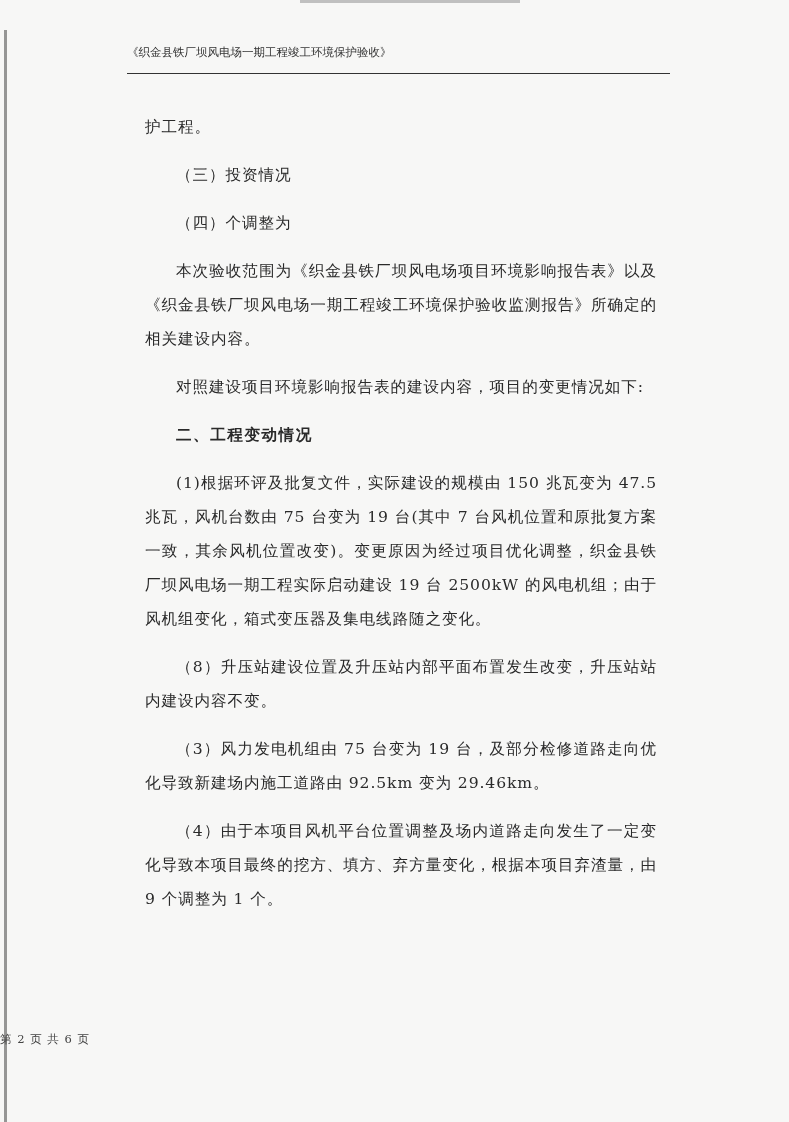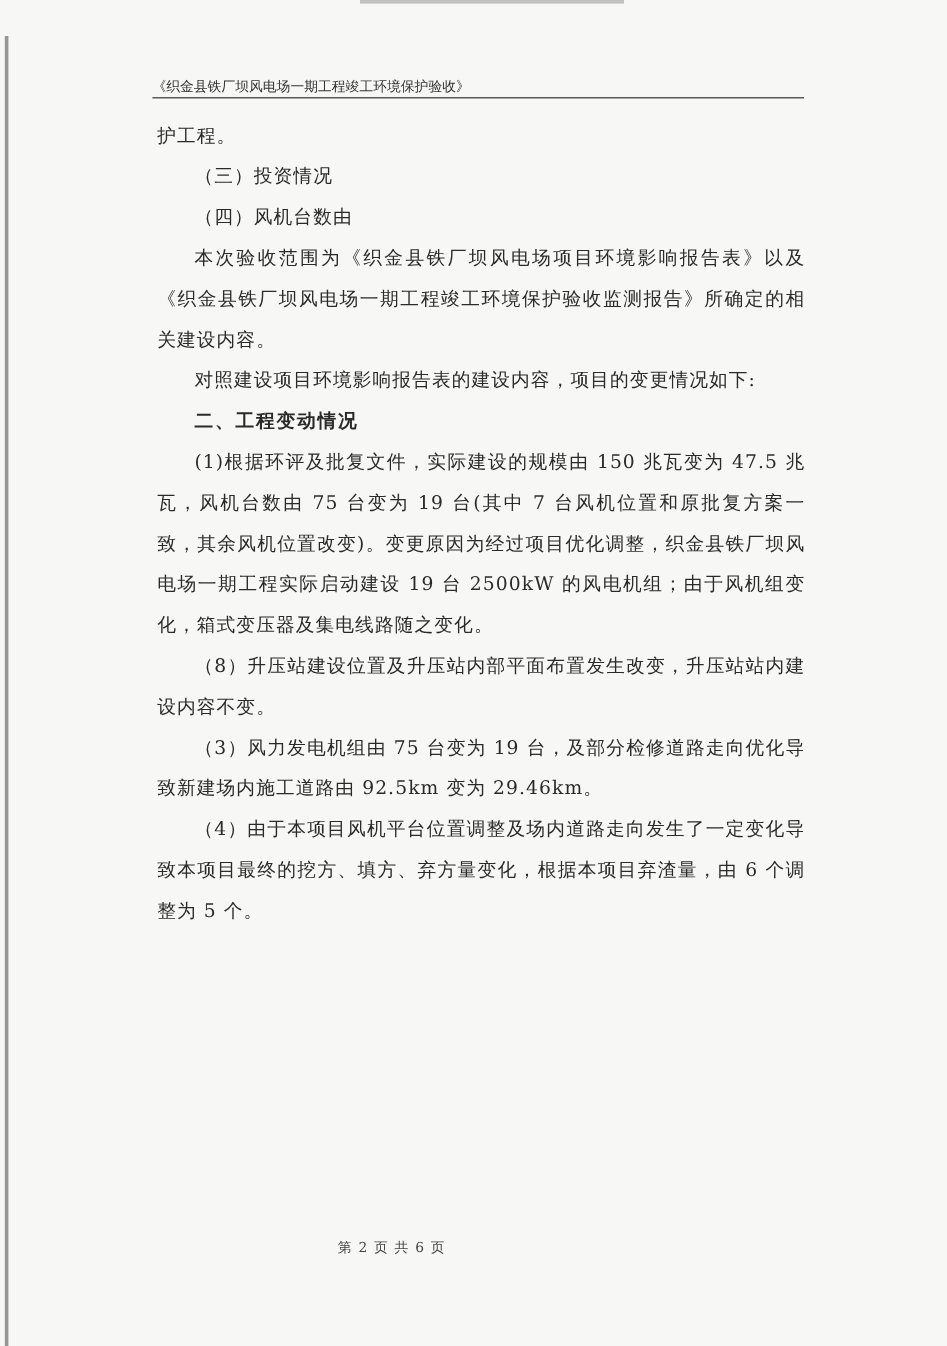--- a/index.html
+++ b/index.html
@@ -11,52 +11,52 @@
   }
   .scan-top {
     position: absolute; left: 300px; top: 0; width: 220px; height: 3px;
     background: #8a8a8a; opacity: 0.5;
   }
   .scan-left {
     position: absolute; left: 4px; top: 30px; width: 3px; height: 1092px;
     background: #555; opacity: 0.6;
   }
   .header {
-    position: absolute; left: 127px; top: 64px; width: 543px;
+    position: absolute; left: 127px; top: 44px; width: 543px;
     border-bottom: 1.3px solid #333;
-    font-size: 11.5px; line-height: 16px; padding-bottom: 1px;
+    font-size: 11.5px; line-height: 16px; padding-bottom: 13px;
     color: #333;
   }
   .body {
     position: absolute; left: 131px; top: 96px; width: 540px;
     font-size: 15.6px; line-height: 34px; letter-spacing: 0.9px;
   }
-  .p { margin: 0; text-align: justify; text-align-last: left; }
+  .p { margin: 14px; text-align: justify; text-align-last: left; }
   .indent { text-indent: 31px; }
   .heading2 { text-indent: 31px; font-weight: bold; letter-spacing: 1.5px; }
   .sub { text-indent: 31px; }
   .footer {
     position: absolute; left: 0; width: 653px; top: 1032px;
-    text-align: center; font-size: 11.5px; color: #444; letter-spacing: 1px;
+    text-align: left; font-size: 11.5px; color: #444; letter-spacing: 1px;
   }
 </style>
 </head>
 <body>
 
 <div class="scan-top"></div>
 <div class="scan-left"></div>
 
 <div class="header">《织金县铁厂坝风电场一期工程竣工环境保护验收》</div>
 
 <div class="body">
   <p class="p">护工程。</p>
   <p class="p sub">（三）投资情况</p>
-  <p class="p sub">（四）风机台数由</p>
+  <p class="p sub">（四）个调整为</p>
   <p class="p indent">本次验收范围为《织金县铁厂坝风电场项目环境影响报告表》以及《织金县铁厂坝风电场一期工程竣工环境保护验收监测报告》所确定的相关建设内容。</p>
   <p class="p indent">对照建设项目环境影响报告表的建设内容，项目的变更情况如下:</p>
   <p class="p heading2">二、工程变动情况</p>
   <p class="p indent">(1)根据环评及批复文件，实际建设的规模由 150 兆瓦变为 47.5 兆瓦，风机台数由 75 台变为 19 台(其中 7 台风机位置和原批复方案一致，其余风机位置改变)。变更原因为经过项目优化调整，织金县铁厂坝风电场一期工程实际启动建设 19 台 2500kW 的风电机组；由于风机组变化，箱式变压器及集电线路随之变化。</p>
   <p class="p indent">（8）升压站建设位置及升压站内部平面布置发生改变，升压站站内建设内容不变。</p>
   <p class="p indent">（3）风力发电机组由 75 台变为 19 台，及部分检修道路走向优化导致新建场内施工道路由 92.5km 变为 29.46km。</p>
-  <p class="p indent">（4）由于本项目风机平台位置调整及场内道路走向发生了一定变化导致本项目最终的挖方、填方、弃方量变化，根据本项目弃渣量，由 6 个调整为 5 个。</p>
+  <p class="p indent">（4）由于本项目风机平台位置调整及场内道路走向发生了一定变化导致本项目最终的挖方、填方、弃方量变化，根据本项目弃渣量，由 9 个调整为 1 个。</p>
 </div>
 
 <div class="footer">第 2 页 共 6 页</div>
 
 </body></html>

